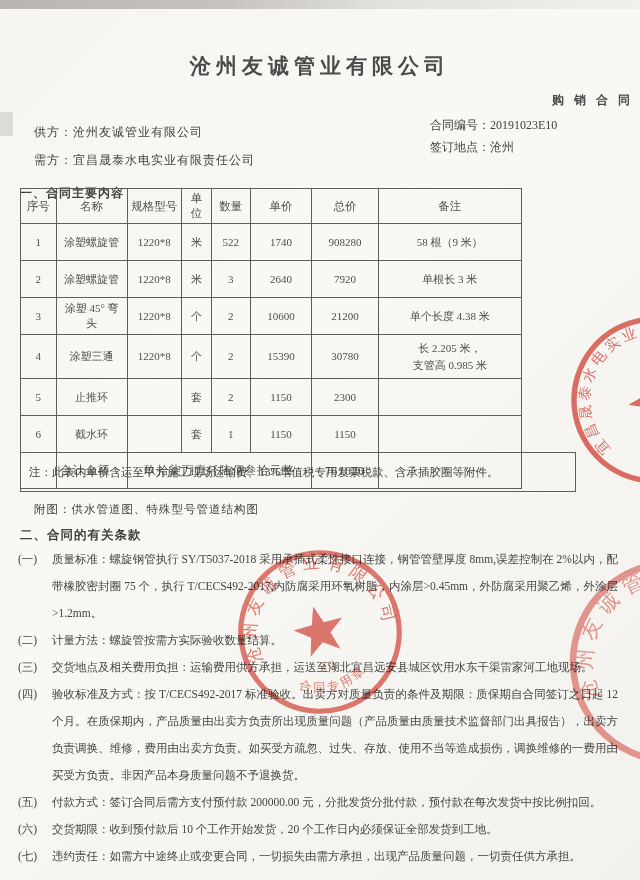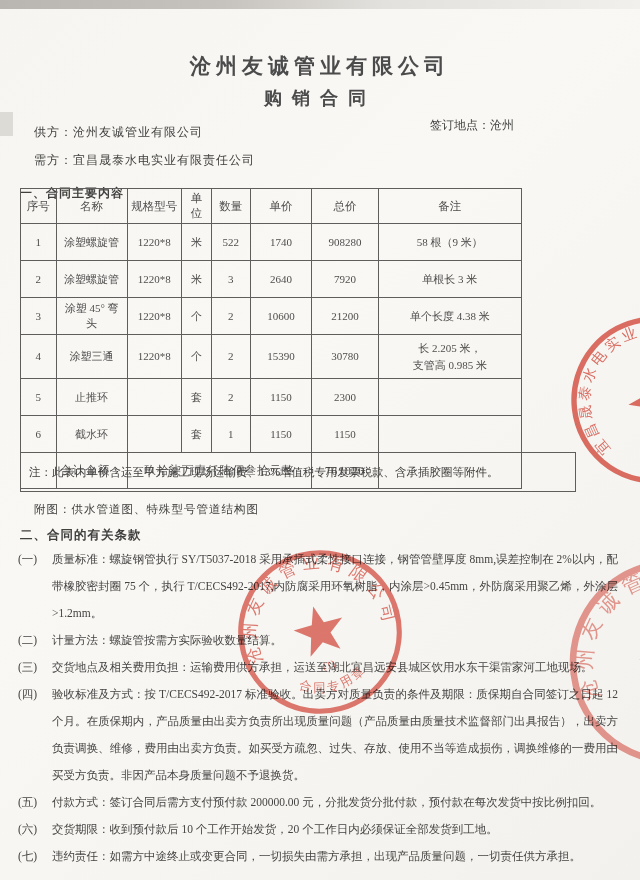--- a/index.html
+++ b/index.html
@@ -14,22 +14,22 @@
     background:linear-gradient(90deg,#b9b6b1 0%,#c6c3be 35%,#e3e1dd 60%,#f2f0ec 100%);
   }
   .scan-artifact {
     position:absolute; left:0; top:112px; width:13px; height:24px; background:#dddbd6;
   }
   .company-title {
     position:absolute; top:52px; left:0; width:100%; text-align:center;
     font-size:21px; letter-spacing:5px; font-weight:600; color:#4b4b4b;
   }
   .doc-title {
-    position:absolute; top:86px; left:0; width:100%; text-align:center;
-    font-size:18px; letter-spacing:10px; font-weight:600; color:#4b4b4b;
+    position:absolute; top:92px; left:0; width:100%; text-align:right;
+    font-size:12px; letter-spacing:10px; font-weight:600; color:#4b4b4b;
   }
   .party { position:absolute; left:34px; font-size:12px; letter-spacing:1px; }
   .party.supplier { top:124px; }
   .party.buyer { top:152px; }
   .meta { position:absolute; left:430px; top:114px; font-size:12px; line-height:22px; }
   .meta div { white-space:nowrap; }
   .section-title { position:absolute; left:20px; font-size:12px; font-weight:600; letter-spacing:1px; }
   .section-one { top:169px;margin-top:16px; }
   .items-table {
     position:absolute; left:20px; top:188px; width:502px;
@@ -71,20 +71,21 @@
   <div class="doc-title">购销合同</div>
 
   <div class="party buyer">
     <span>需方：</span><span>宜昌晟泰水电实业有限责任公司</span>
   </div>
   <div class="party supplier">
     <span>供方：</span><span>沧州友诚管业有限公司</span>
   </div>
 
   <div class="meta">
+    <div><span>合同编号：</span><span>20191023E10</span></div>
     <div><span>签订地点：</span><span>沧州</span></div>
   </div>
 
   <div class="section-title section-one">一、合同主要内容</div>
 
   <table class="items-table">
     <colgroup>
       <col style="width:42px">
         <col style="width:85px">
         <col style="width:60px">

